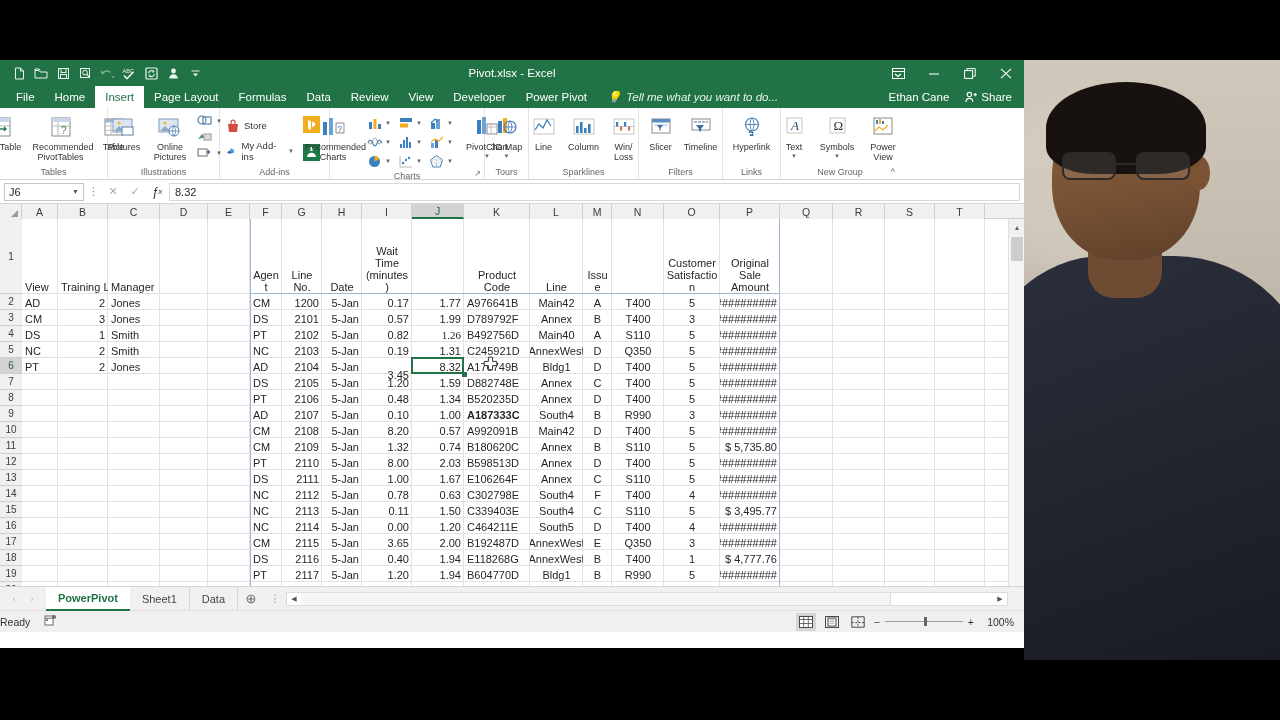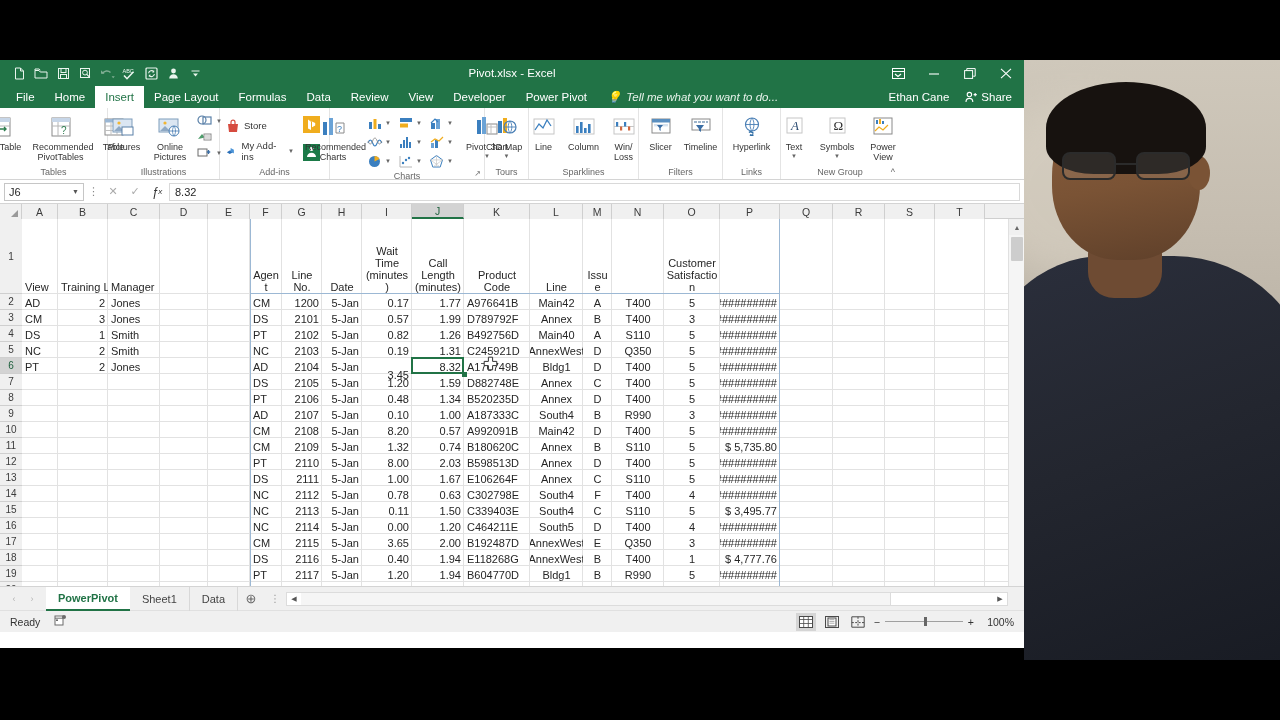--- a/index.html
+++ b/index.html
@@ -170,21 +170,21 @@
   .stab.active { background:#ffffff; color:#217346; font-weight:bold; border-bottom: 2px solid #217346; border-right:none;}
   #addsheet { width: 26px; height:24px; display:flex;align-items:center;justify-content:center; color:#666; font-size: 13px; }
   #sheetDots { padding: 0 6px; color:#999; font-size: 10px; }
   #hscrollwrap { flex:1; display:flex; align-items:center; padding-right: 16px; }
   #hscroll { flex:1; height: 14px; background:#ffffff; border: 1px solid #dcdcdc; display:flex; align-items:center; }
   #hthumb { height:12px; width: 82%; background:#f5f5f5; border-right: 1px solid #dcdcdc; }
   .hsarrow { width: 14px; height: 14px; display:flex;align-items:center;justify-content:center; color:#555; font-size:7px;}
 
   
   #statusbar { height: 22px; background:#f0f0f0; display:flex; align-items:center; border-top:1px solid #e0e0e0; font-size: 10.5px; color:#333; }
-  #statusLeft { display:flex; align-items:center; gap: 14px; padding-left: 10px; }
+  #statusLeft { display:flex; align-items:center; gap: 14px; }
   #statusRight { margin-left:auto; display:flex; align-items:center; gap: 6px; padding-right: 10px; }
   .viewbtn { width: 20px; height: 18px; display:flex;align-items:center;justify-content:center; }
   .viewbtn.active { background:#d5d5d5; }
   #zoomslider { display:flex; align-items:center; gap:5px; }
   #zoomtrack { width: 78px; height: 1px; background:#a0a0a0; position:relative; }
   #zoomknob { position:absolute; left: 39px; top:-4px; width:3px; height:9px; background:#666; }
   #zoomval { font-size: 10.5px; width: 34px; text-align:right; }
 </style>
 </head>
 <body>
@@ -800,40 +800,40 @@
           <div class="gline-h" style="top: 266px;"></div>
           <div class="gline-h" style="top: 282px;"></div>
           <div class="gline-h" style="top: 298px;"></div>
           <div class="gline-h" style="top: 314px;"></div>
           <div class="gline-h" style="top: 330px;"></div>
           <div class="gline-h" style="top: 346px;"></div>
           <div class="gline-h" style="top: 362px;"></div>
           <div class="cell hdr c" style="left: 340px; top: 0px; width: 50px; height: 75px;">
             <div class="hdrtxt">Wait<br>Time<br>(minutes<br>)</div>
           </div>
-          <div class="cell hdr c" style="left: 390px; top: 0px; width: 52px; height: 75px;">
-            <div class="hdrtxt">Call<br>Length<br>(minutes)</div>
-          </div>
           <div class="cell hdr c" style="left: 442px; top: 0px; width: 66px; height: 75px;">
             <div class="hdrtxt">Product<br>Code</div>
           </div>
           <div class="cell hdr c" style="left: 228px; top: 0px; width: 32px; height: 75px;">
             <div class="hdrtxt">Agen<br>t</div>
           </div>
           <div class="cell hdr c" style="left: 260px; top: 0px; width: 40px; height: 75px;">
             <div class="hdrtxt">Line<br>No.</div>
           </div>
           <div class="cell hdr c" style="left: 508px; top: 0px; width: 53px; height: 75px;">
             <div class="hdrtxt">Line</div>
           </div>
           <div class="cell hdr c" style="left: 561px; top: 0px; width: 29px; height: 75px;">
             <div class="hdrtxt">Issu<br>e</div>
           </div>
           <div class="cell hdr c" style="left: 642px; top: 0px; width: 56px; height: 75px;">
             <div class="hdrtxt">Customer<br>Satisfactio<br>n</div>
+          </div>
+          <div class="cell hdr c" style="left: 698px; top: 0px; width: 60px; height: 75px;">
+            <div class="hdrtxt">Original<br>Sale<br>Amount</div>
           </div>
           <div class="cell hdr c" style="left: 300px; top: 0px; width: 40px; height: 75px;">
             <div class="hdrtxt">Date</div>
           </div>
           <div class="cell" style="left: 0px; top: 0px; width: 36px; height: 75px;">View</div>
           <div class="cell" style="left: 36px; top: 0px; width: 50px; height: 75px;">Training Level</div>
           <div class="cell" style="left: 86px; top: 0px; width: 52px; height: 75px;">Manager</div>
           <div class="cell" style="left: 0px; top: 75px; width: 36px; height: 16px;">AD</div>
           <div class="cell r" style="left: 36px; top: 75px; width: 50px; height: 16px;">2</div>
           <div class="cell" style="left: 86px; top: 75px; width: 52px; height: 16px;">Jones</div>
@@ -868,21 +868,21 @@
           <div class="cell" style="left: 442px; top: 91px; width: 66px; height: 16px;">D789792F</div>
           <div class="cell c" style="left: 508px; top: 91px; width: 53px; height: 16px;">Annex</div>
           <div class="cell c" style="left: 561px; top: 91px; width: 29px; height: 16px;">B</div>
           <div class="cell c" style="left: 590px; top: 91px; width: 52px; height: 16px;">T400</div>
           <div class="cell c" style="left: 642px; top: 91px; width: 56px; height: 16px;">3</div>
           <div class="cell r" style="left: 698px; top: 91px; width: 60px; height: 16px;">##########</div>
           <div class="cell" style="left: 228px; top: 107px; width: 32px; height: 16px;">PT</div>
           <div class="cell r" style="left: 260px; top: 107px; width: 40px; height: 16px;">2102</div>
           <div class="cell r" style="left: 300px; top: 107px; width: 40px; height: 16px;">5-Jan</div>
           <div class="cell r" style="left: 340px; top: 107px; width: 50px; height: 16px;">0.82</div>
-          <div class="cell r" style="left: 390px; top: 107px; width: 52px; height: 16px;">1.26</div>
+          <div class="cell r" style="left: 390px; top: 107px; width: 52px; height: 16px; font-family: Liberation Serif, serif;">1.26</div>
           <div class="cell" style="left: 442px; top: 107px; width: 66px; height: 16px;">B492756D</div>
           <div class="cell c" style="left: 508px; top: 107px; width: 53px; height: 16px;">Main40</div>
           <div class="cell c" style="left: 561px; top: 107px; width: 29px; height: 16px;">A</div>
           <div class="cell c" style="left: 590px; top: 107px; width: 52px; height: 16px;">S110</div>
           <div class="cell c" style="left: 642px; top: 107px; width: 56px; height: 16px;">5</div>
           <div class="cell r" style="left: 698px; top: 107px; width: 60px; height: 16px;">##########</div>
           <div class="cell" style="left: 228px; top: 123px; width: 32px; height: 16px;">NC</div>
           <div class="cell r" style="left: 260px; top: 123px; width: 40px; height: 16px;">2103</div>
           <div class="cell r" style="left: 300px; top: 123px; width: 40px; height: 16px;">5-Jan</div>
           <div class="cell r" style="left: 340px; top: 123px; width: 50px; height: 16px;">0.19</div>
@@ -924,21 +924,21 @@
           <div class="cell c" style="left: 508px; top: 171px; width: 53px; height: 16px;">Annex</div>
           <div class="cell c" style="left: 561px; top: 171px; width: 29px; height: 16px;">D</div>
           <div class="cell c" style="left: 590px; top: 171px; width: 52px; height: 16px;">T400</div>
           <div class="cell c" style="left: 642px; top: 171px; width: 56px; height: 16px;">5</div>
           <div class="cell r" style="left: 698px; top: 171px; width: 60px; height: 16px;">##########</div>
           <div class="cell" style="left: 228px; top: 187px; width: 32px; height: 16px;">AD</div>
           <div class="cell r" style="left: 260px; top: 187px; width: 40px; height: 16px;">2107</div>
           <div class="cell r" style="left: 300px; top: 187px; width: 40px; height: 16px;">5-Jan</div>
           <div class="cell r" style="left: 340px; top: 187px; width: 50px; height: 16px;">0.10</div>
           <div class="cell r" style="left: 390px; top: 187px; width: 52px; height: 16px;">1.00</div>
-          <div class="cell" style="left: 442px; top: 187px; width: 66px; height: 16px;">A187333C</div>
+          <div class="cell" style="left: 442px; top: 187px; width: 66px; height: 16px; font-weight: bold;">A187333C</div>
           <div class="cell c" style="left: 508px; top: 187px; width: 53px; height: 16px;">South4</div>
           <div class="cell c" style="left: 561px; top: 187px; width: 29px; height: 16px;">B</div>
           <div class="cell c" style="left: 590px; top: 187px; width: 52px; height: 16px;">R990</div>
           <div class="cell c" style="left: 642px; top: 187px; width: 56px; height: 16px;">3</div>
           <div class="cell r" style="left: 698px; top: 187px; width: 60px; height: 16px;">##########</div>
           <div class="cell" style="left: 228px; top: 203px; width: 32px; height: 16px;">CM</div>
           <div class="cell r" style="left: 260px; top: 203px; width: 40px; height: 16px;">2108</div>
           <div class="cell r" style="left: 300px; top: 203px; width: 40px; height: 16px;">5-Jan</div>
           <div class="cell r" style="left: 340px; top: 203px; width: 50px; height: 16px;">8.20</div>
           <div class="cell r" style="left: 390px; top: 203px; width: 52px; height: 16px;">0.57</div>

